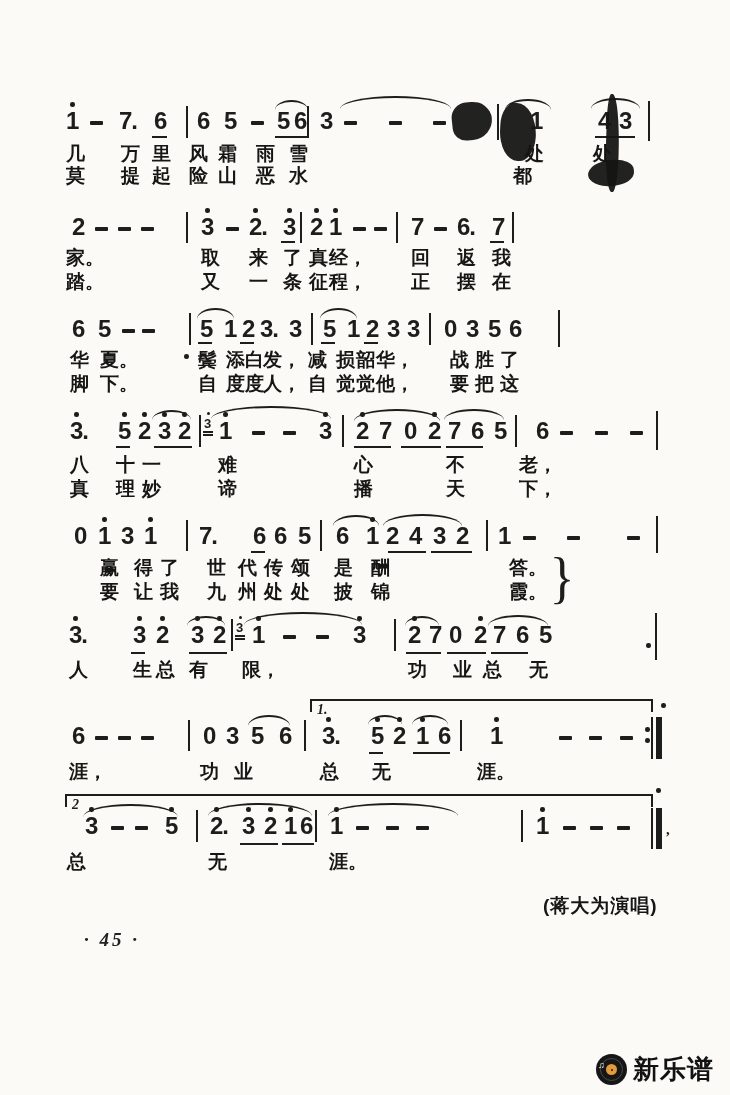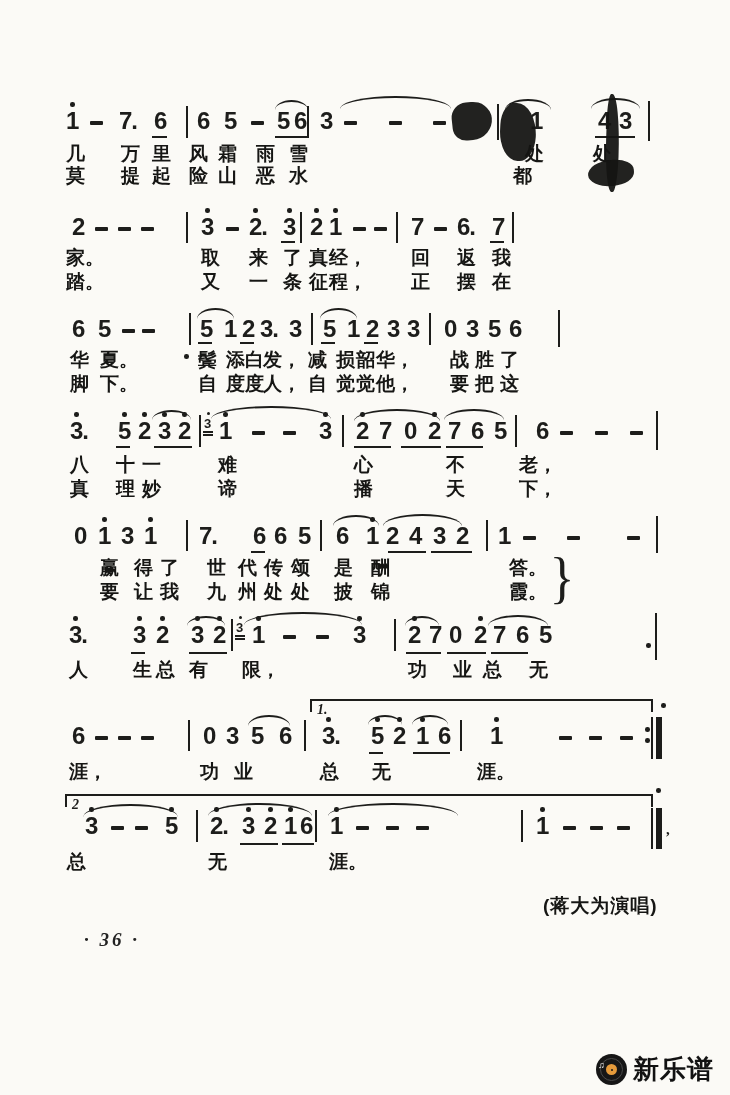--- a/index.html
+++ b/index.html
@@ -387,21 +387,21 @@
       <div class="lyric" style="left: 208px; top: 852px;">无</div>
       <div class="lyric" style="left: 329px; top: 852px;">涯。</div>
       <div class="rdot" style="left: 656px; top: 788px;"></div>
       <div class="mark" style="left: 666px; top: 822px;">,</div>
       <div class="vline" style="left: 65px; top: 794px; width: 586px;"></div>
       <div class="vtick" style="left: 65px; top: 794px;"></div>
       <div class="vtick" style="left: 651px; top: 794px;"></div>
       <div class="vlabel" style="left: 72px; top: 798px;">2</div>
     </div>
   <div class="credit">(蒋大为演唱)</div>
-  <div class="pagenum">· 36 ·</div>
+  <div class="pagenum">· 45 ·</div>
   <div class="wm">
     <div class="wm-disc">
       <div class="wm-ring"></div>
       <div class="wm-label"></div>
       <div class="wm-hole"></div>
       <div class="wm-note">♫</div>
     </div>
     <span class="wm-text">新乐谱</span>
   </div>
 </div>

